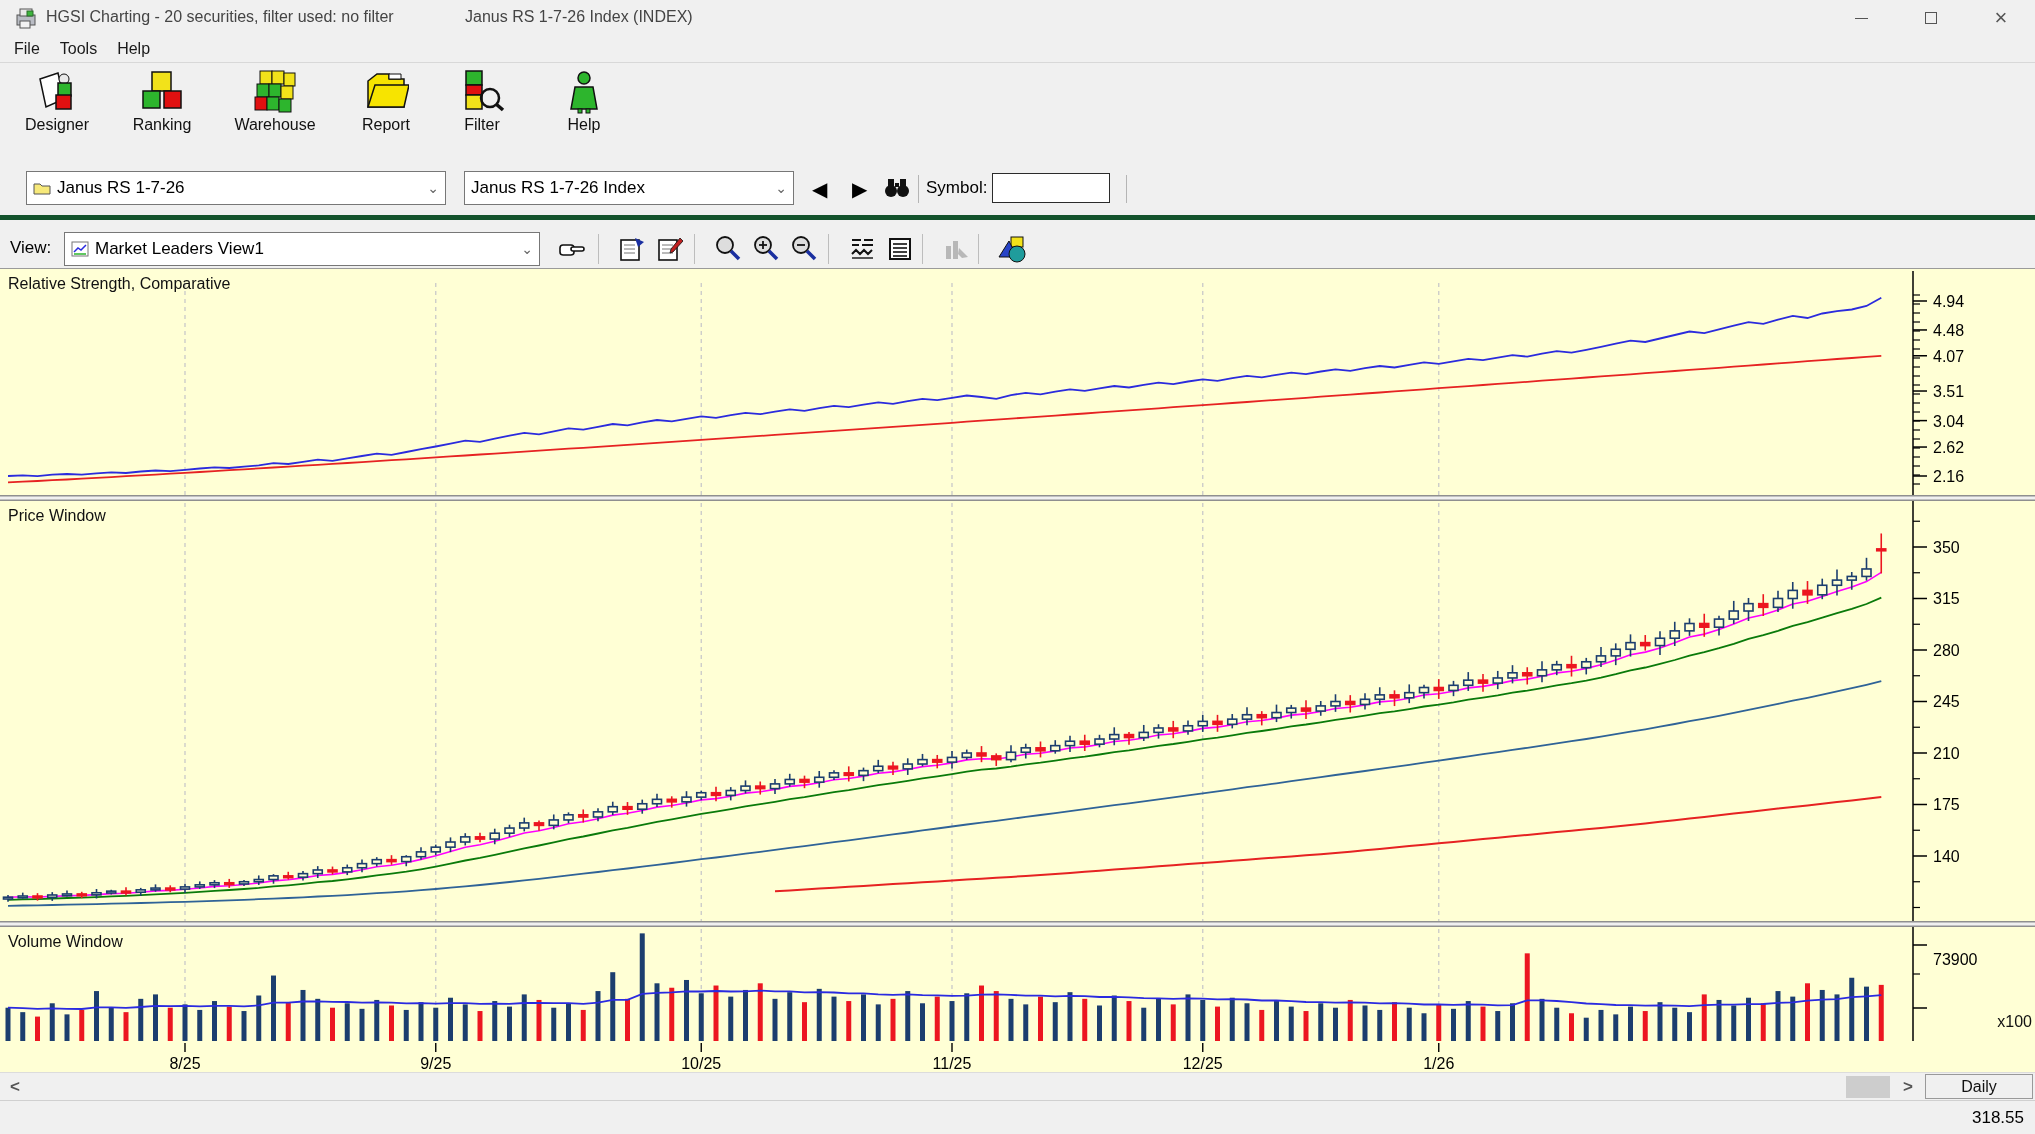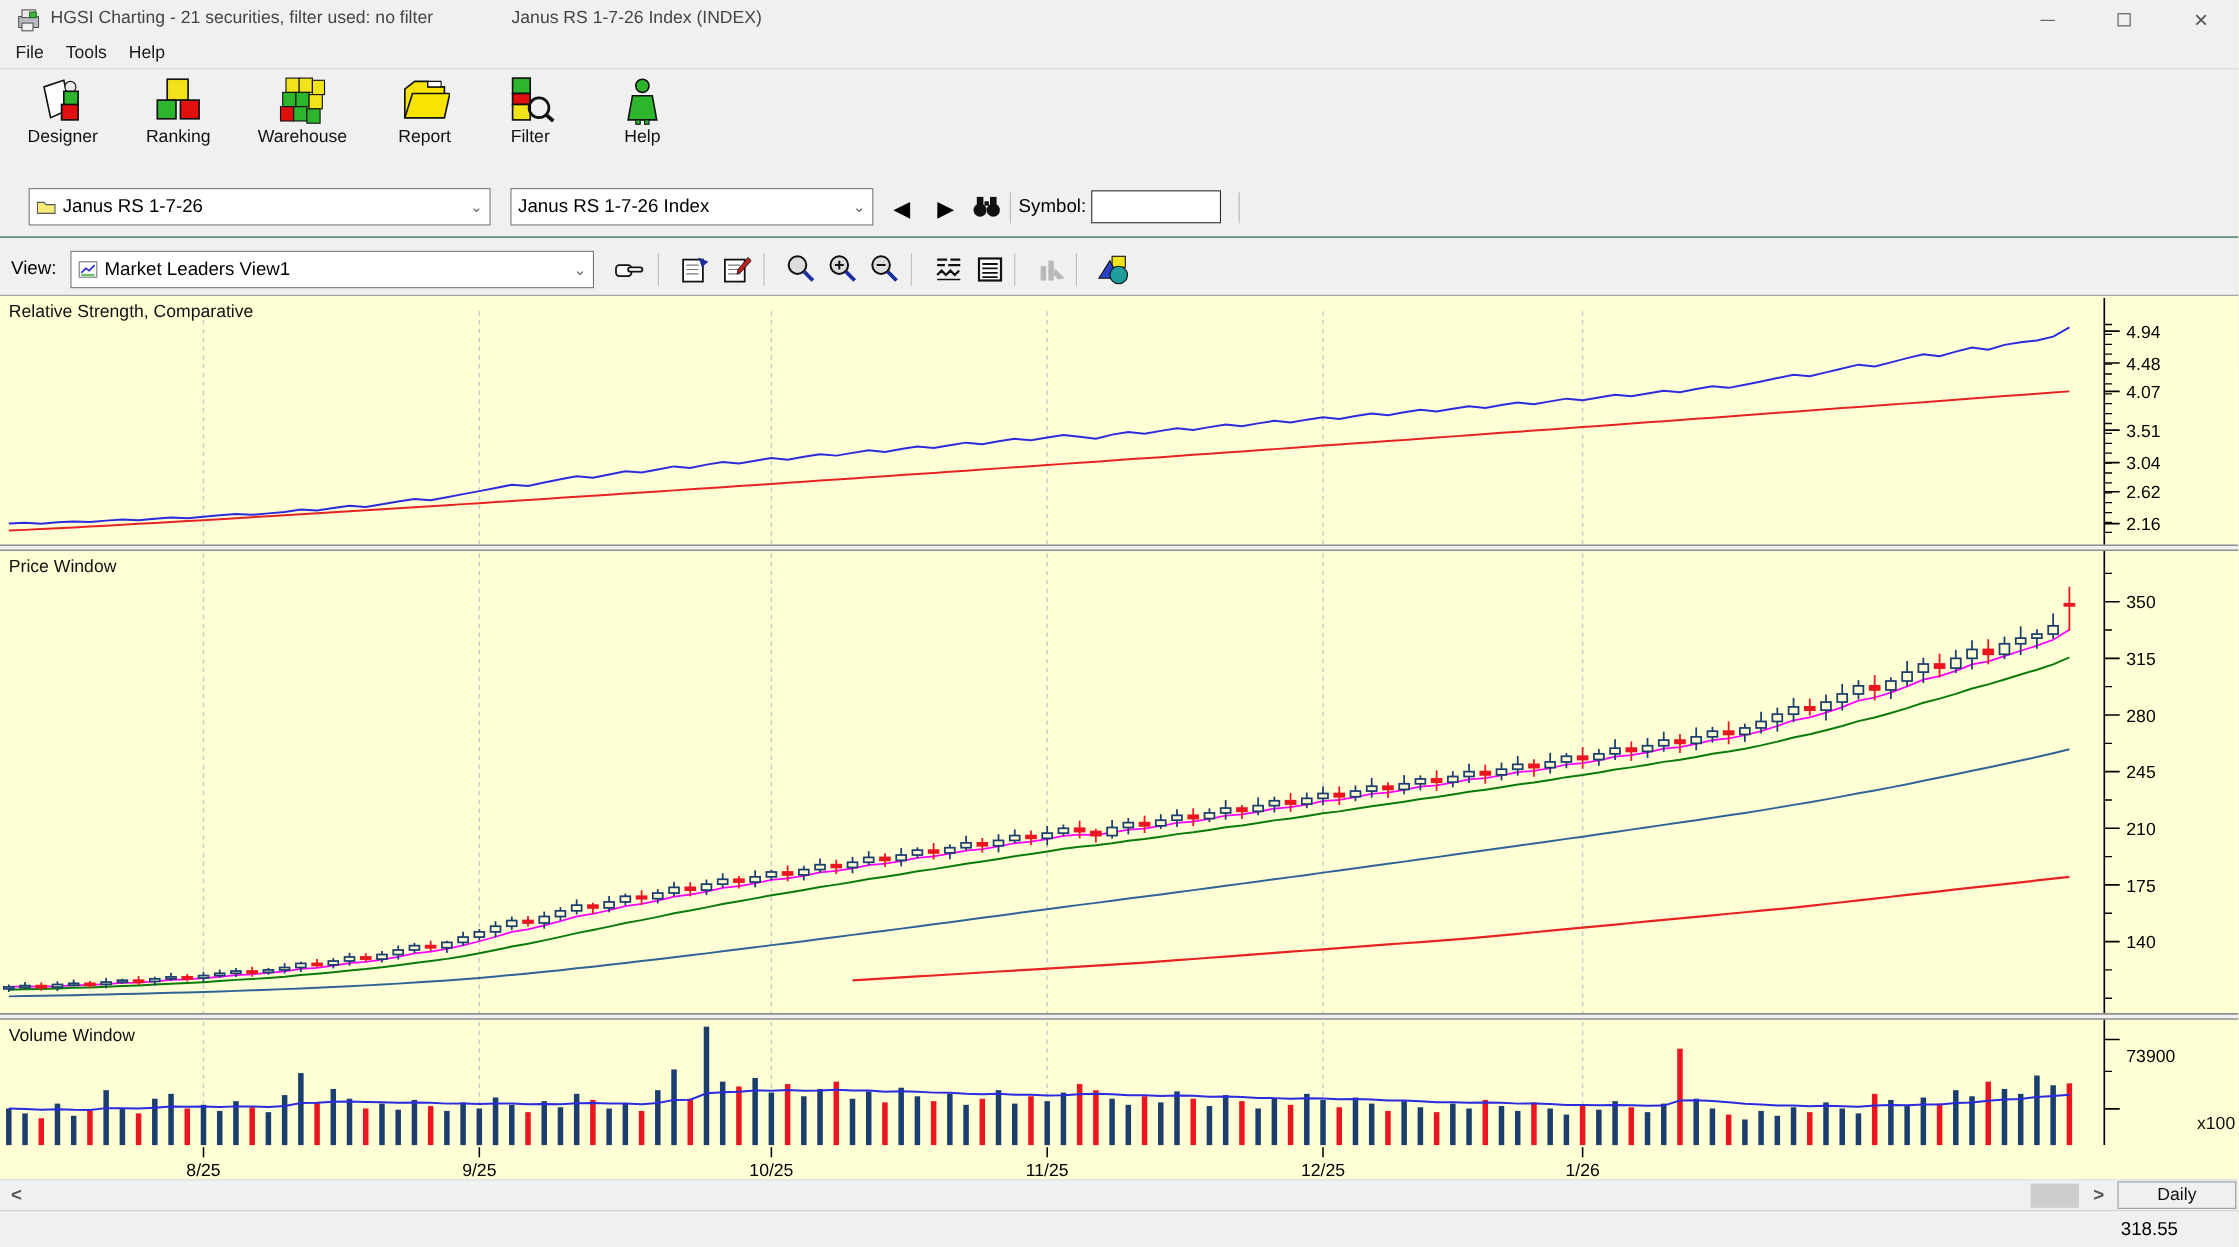--- a/index.html
+++ b/index.html
@@ -29,21 +29,21 @@
   .tb-label { font-size:16px; color:#111; margin-top:1px; }
 
   #symbolbar { left:0; top:104px; width:2035px; height:44px;margin-left:20px; }
   .combo { background:#fff; border:1px solid #777; height:34px; display:flex; align-items:center; padding:0 6px; font-size:17px; color:#000; }
   .combo .chev { margin-left:auto; color:#666; font-size:14px; }
   .navarrow { font-size:20px; color:#000; top:112px; }
   #symbol-label { font-size:17px; color:#000; }
   #symbol-input { border:1.5px solid #2b2b2b; background:#fff; height:30px; width:118px; font-size:16px; padding:0 4px; font-family:"Liberation Sans",sans-serif; }
   .vsep { width:1px; background:#b5b5b5; }
 
-  #viewbar { left:0; top:152px; width:2035px; height:52px; border-top:1px solid #14532d; padding-top:8px; }
+  #viewbar { left:0; top:152px; width:2035px; height:52px; border-top:5px solid #14532d; padding-top:8px; }
   #view-label { left:10px; top:18px; font-size:17px; }
   .vb-icon { top:14px; width:32px; height:30px; display:flex; align-items:center; justify-content:center; }
   .vb-sep { top:14px; width:1px; height:30px; background:#bdbdbd; }
 
   
   #chart-area { left:0; top:268px; width:2035px; height:804px; background:#FFFFD5; border-top:1px solid #9a9a9a; }
   #chart-svg { position:absolute; left:0; top:0; }
   .panel-title { position:absolute; font-size:16px; color:#111; left:8px; }
   #rs-title { top:6px; } #price-title { top:238px; } #vol-title { top:664px; }
   #x100-label { position:absolute; left:1956px; top:1012px; width:76px; text-align:right; font-size:16px; color:#111; top:744px; }
@@ -51,33 +51,33 @@
   
   #hscroll { left:0; top:1072px; width:2035px; height:28px; background:#f0f0f0; border-top:1px solid #dcdcdc; }
   .scroll-arrow { top:0; width:30px; height:28px; display:flex; align-items:center; justify-content:center; color:#555; font-weight:bold; font-size:17px; }
   #scroll-left { left:0; } #scroll-right { left:1893px; }
   #scroll-thumb { left:1846px; top:3px; width:44px; height:22px; background:#cdcdcd; }
   #daily-btn { left:1925px; top:1px; width:108px; height:25px; background:#f0f0f0; border:1px solid #999; display:flex; align-items:center; justify-content:center; font-size:16px; color:#111; }
 
   
   #statusbar { left:0; top:1100px; width:2035px; height:34px; background:#f0f0f0; border-top:1px solid #d0d0d0; }
   #status-ohlc { left:14px; top:7px; font-size:17px; color:#000; }
-  #status-right { left:1928px; top:7px; font-size:17px; color:#000; }
+  #status-right { left:1972px; top:7px; font-size:17px; color:#000; }
 </style>
 </head>
 <body>
 
 <div id="titlebar" class="abs">
   <svg id="app-icon" class="abs" viewBox="0 0 24 24">
     <rect x="3" y="9" width="18" height="10" fill="#b9bcc4" stroke="#555" stroke-width="1"></rect>
     <rect x="6" y="3" width="12" height="7" fill="#e8e8e8" stroke="#555" stroke-width="1"></rect>
     <rect x="13" y="5" width="6" height="5" fill="#3db53d" stroke="#2a6b2a" stroke-width="1"></rect>
     <rect x="6" y="15" width="10" height="7" fill="#f2f2f2" stroke="#555" stroke-width="1"></rect>
   </svg>
-  <div id="title-left" class="abs">HGSI Charting - 21 securities, filter used: no filter</div>
+  <div id="title-left" class="abs">HGSI Charting - 20 securities, filter used: no filter</div>
   <div id="title-right" class="abs">Janus RS 1-7-26 Index (INDEX)</div>
   <div id="btn-min" class="abs winbtn">
       <span></span>
     </div>
   <div id="btn-max" class="abs winbtn">
       <span></span>
     </div>
   <div id="btn-close" class="abs winbtn">×</div>
 </div>
 

